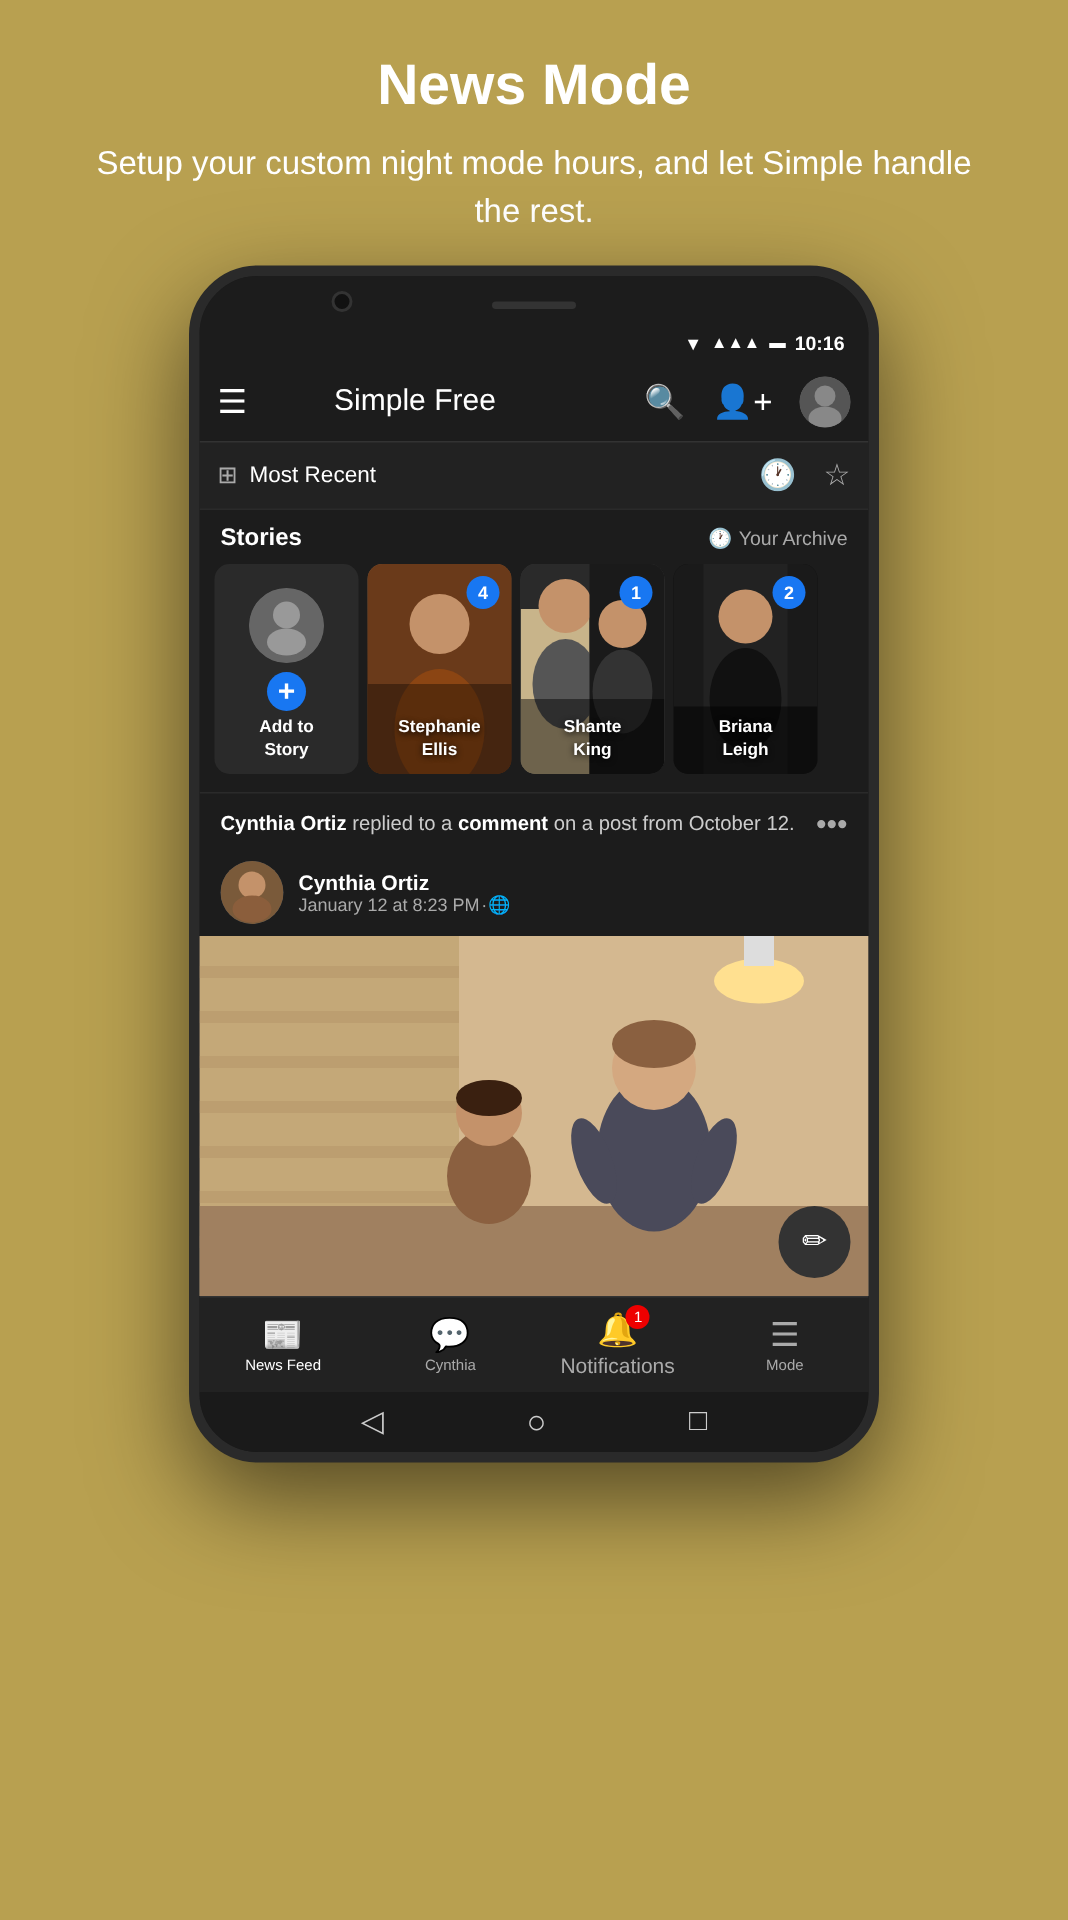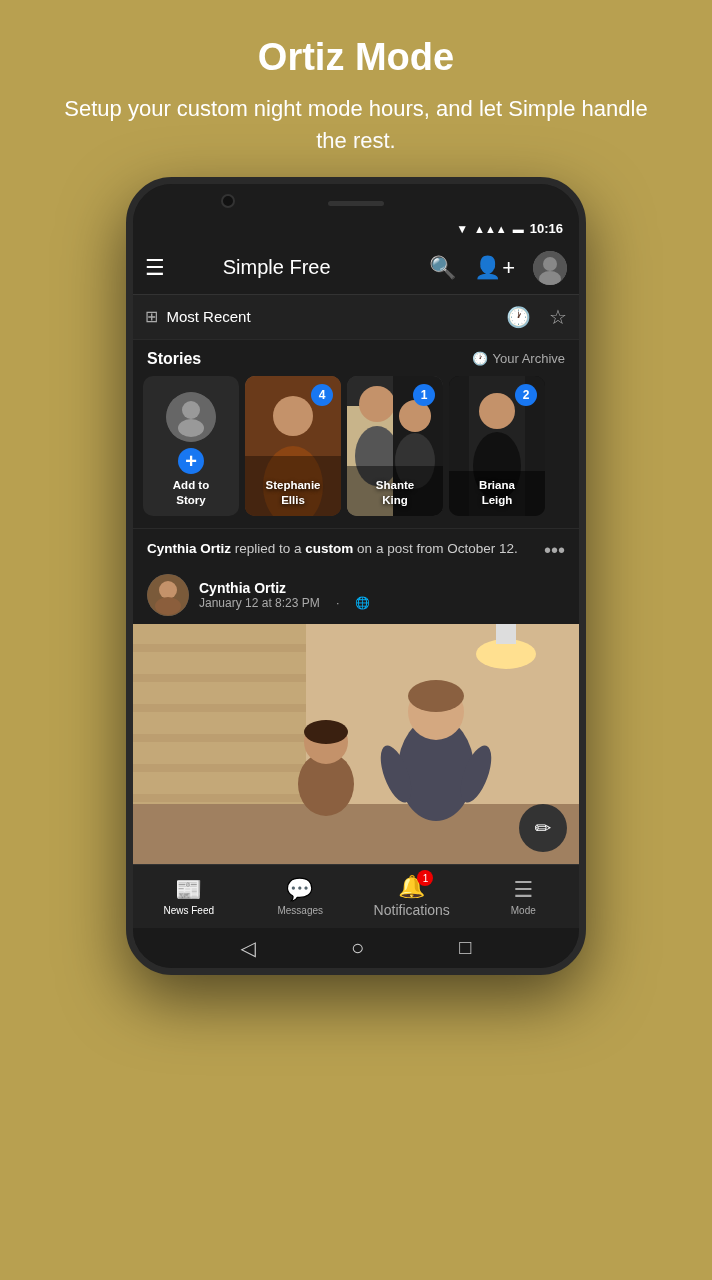--- a/index.html
+++ b/index.html
@@ -13,21 +13,21 @@
       flex-direction: column;
       align-items: center;
     }
   </style>
 </head>
 <body>
 
 <div style="width:712px;height:1280px;background:#b8a050;display:flex;flex-direction:column;align-items:center;">
 
   <div style="text-align:center;padding:36px 60px 20px;">
-    <h1 style="font-size:38px;font-weight:800;color:#fff;margin-bottom:14px;">Ortiz Mode</h1>
+    <h1 style="font-size:38px;font-weight:800;color:#fff;margin-bottom:14px;">News Mode</h1>
     <p style="font-size:22px;color:#fff;line-height:1.45;font-weight:400;">Setup your custom night mode hours, and let Simple handle the rest.</p>
   </div>
 
   <div style="width:460px;background:#1c1c1c;border-radius:46px;border:7px solid #2a2a2a;overflow:hidden;box-shadow:0 24px 64px rgba(0,0,0,0.55);display:flex;flex-direction:column;">
 
     <div style="height:32px;background:#1c1c1c;display:flex;align-items:center;justify-content:center;position:relative;flex-shrink:0;">
       <div style="width:56px;height:5px;background:#333;border-radius:3px;margin-top:8px;"></div>
       <div style="width:14px;height:14px;background:#111;border-radius:50%;border:2px solid #333;position:absolute;left:88px;top:10px;"></div>
     </div>
 
@@ -124,37 +124,37 @@
           <div style="position:absolute;bottom:8px;left:0;right:0;text-align:center;color:#fff;font-size:11.5px;font-weight:600;line-height:1.3;text-shadow:0 1px 4px rgba(0,0,0,0.9);">Briana<br>Leigh</div>
         </div>
 
       </div>
     </div>
 
     <div style="background:#1c1c1c;padding:10px 14px 6px;display:flex;align-items:flex-start;border-top:1px solid #2a2a2a;">
       <div style="flex:1;color:#ccc;font-size:13.5px;line-height:1.45;">
         <span style="color:#fff;font-weight:700;">Cynthia Ortiz</span>
         <span> replied to a </span>
-        <span style="color:#fff;font-weight:700;">custom</span>
+        <span style="color:#fff;font-weight:700;">comment</span>
         <span> on a post from October 12.</span>
       </div>
       <span style="color:#aaa;font-size:20px;cursor:pointer;padding-left:10px;">•••</span>
     </div>
 
     <div style="display:flex;align-items:center;gap:10px;padding:6px 14px 8px;background:#1c1c1c;">
       <div style="width:42px;height:42px;border-radius:50%;background:#555;overflow:hidden;flex-shrink:0;cursor:pointer;">
         <svg width="42" height="42">
           <circle cx="21" cy="21" r="21" fill="#7a5a3a"></circle>
           <circle cx="21" cy="16" r="9" fill="#c4926a"></circle>
           <ellipse cx="21" cy="32" rx="13" ry="9" fill="#8B5E3C"></ellipse>
         </svg>
       </div>
       <div>
         <span style="color:#fff;font-size:14px;font-weight:600;display:block;">Cynthia Ortiz</span>
-        <div style="display:flex;align-items:flex-start;gap:16px;">
+        <div style="display:flex;align-items:flex-start;gap:1px;">
           <span style="color:#aaa;font-size:12px;">January 12 at 8:23 PM</span>
           <span style="color:#aaa;font-size:12px;">·</span>
           <span style="color:#aaa;font-size:12px;">🌐</span>
         </div>
       </div>
     </div>
 
     <div style="width:100%;height:240px;position:relative;overflow:hidden;background:#c8b090;flex-shrink:0;">
       <svg width="100%" height="240" style="position:absolute;inset:0;" viewBox="0 0 460 240" preserveAspectRatio="xMidYMid slice">
 
@@ -195,21 +195,21 @@
 
     <div style="height:64px;background:#222;display:flex;align-items:center;border-top:1px solid #333;flex-shrink:0;">
 
       <div style="flex:1;display:flex;flex-direction:column;align-items:center;justify-content:center;gap:2px;cursor:pointer;">
         <span style="color:#fff;font-size:22px;">📰</span>
         <span style="color:#fff;font-size:10px;font-weight:500;">News Feed</span>
       </div>
 
       <div style="flex:1;display:flex;flex-direction:column;align-items:center;justify-content:center;gap:2px;cursor:pointer;">
         <span style="color:#aaa;font-size:22px;">💬</span>
-        <span style="color:#aaa;font-size:10px;">Messages</span>
+        <span style="color:#aaa;font-size:10px;">Cynthia</span>
       </div>
 
       <div style="flex:1;display:flex;flex-direction:column;align-items:center;justify-content:center;gap:2px;cursor:pointer;position:relative;">
         <div style="position:relative;display:inline-block;">
           <span style="color:#aaa;font-size:22px;">🔔</span>
           <span style="position:absolute;top:-4px;right:-8px;background:#e00;color:#fff;border-radius:50%;width:16px;height:16px;font-size:10px;display:flex;align-items:center;justify-content:center;">1</span>
         </div>
         <span style="color:#aaa;font-size:14px;">Notifications</span>
       </div>
 

